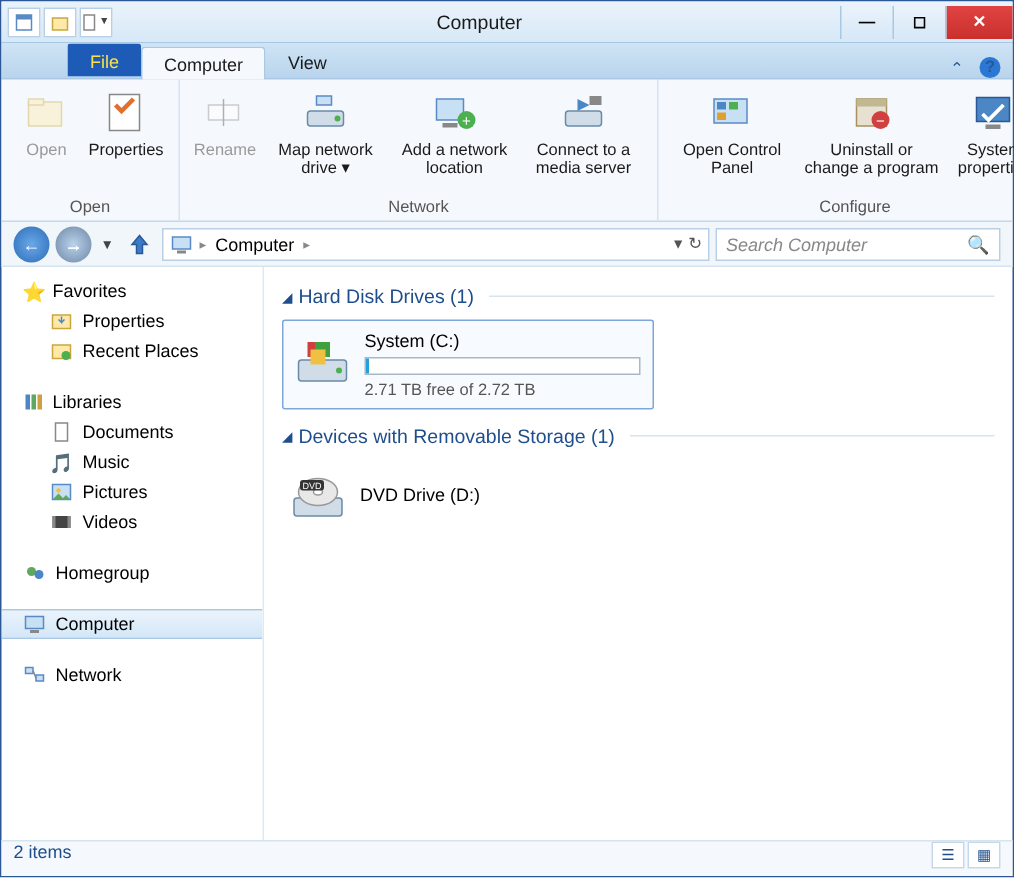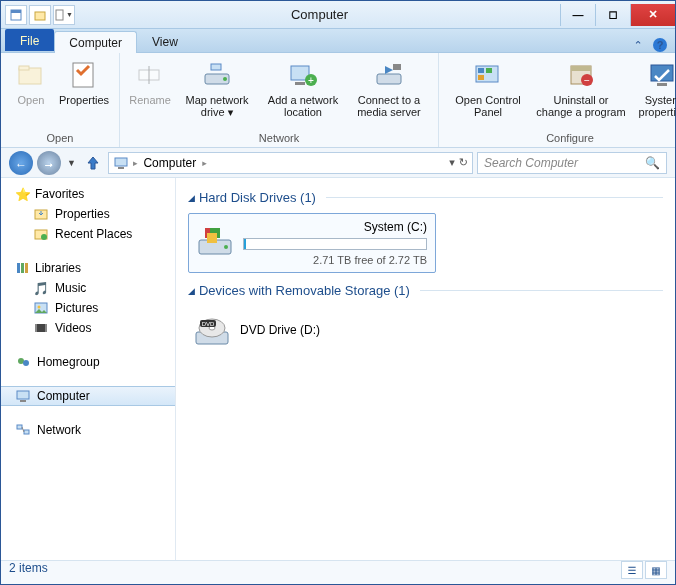--- a/index.html
+++ b/index.html
@@ -11,21 +11,21 @@
 .tb-qat { display: flex; gap: 2px; padding: 0 4px; }
 .tb-qat-btn { width: 22px; height: 20px; background: #fff; border: 1px solid #b8cfe5; display: flex; align-items: center; justify-content: center; font-size: 11px; }
 .tb-title { flex: 1; text-align: center; font-size: 13px; color: #1a1a1a; }
 .tb-controls { display: flex; }
 .tb-ctrl { width: 35px; height: 22px; display: flex; align-items: center; justify-content: center; font-size: 11px; font-weight: bold; border-left: 1px solid #a8c8e4; background: linear-gradient(#eaf3fb,#d7e8f7); }
 .tb-ctrl.close { background: linear-gradient(#e04343,#c9302c); color: #fff; width: 45px; }
 
 
 .tabs { height: 24px; background: linear-gradient(#cfe4f5,#b8d4ec); display: flex; align-items: flex-end; padding-left: 4px; border-bottom: 1px solid #a8c8e4; position: relative; }
 .tab { padding: 4px 14px 3px; font-size: 12px; color: #1a1a1a; border: 1px solid transparent; border-bottom: none; cursor: default; }
-.tab.file { background: #1e5bb6; color: #fef9c3; border-radius: 2px 2px 0 0; margin-bottom: 1px; }
+.tab.file { background: #1e5bb6; color: #fde047; border-radius: 2px 2px 0 0; margin-bottom: 1px; margin-left: 40px; }
 .tab.active { background: #f5f9fd; border-color: #a8c8e4; border-radius: 3px 3px 0 0; margin-bottom: -1px; }
 .tab-right { margin-left: auto; display: flex; gap: 8px; padding-right: 8px; }
 .tab-right span { width: 14px; height: 14px; display: flex; align-items: center; justify-content: center; font-size: 11px; color: #2b5797; }
 .help-icon { width:13px; height:13px; border-radius:50%; background:#2b78d4; color:#fff; font-size:10px; font-weight:bold; }
 
 
 .ribbon { height: 95px; background: #f5f9fd; border-bottom: 1px solid #c4d8ea; display: flex; }
 .group { border-right: 1px solid #d6e4f0; display: flex; flex-direction: column; }
 .group-items { flex: 1; display: flex; padding: 4px 6px 0; }
 .group-label { font-size: 11px; color: #555; text-align: center; padding: 2px 0 3px; }
@@ -57,21 +57,21 @@
 .sb-head { display: flex; align-items: center; gap: 4px; padding: 2px 6px 2px 14px; }
 .sb-item { display: flex; align-items: center; gap: 6px; padding: 2px 6px 2px 32px; }
 .sb-single { display: flex; align-items: center; gap: 6px; padding: 2px 6px 2px 14px; margin-bottom: 14px; }
 .sb-single.sel { background: linear-gradient(#eaf3fc,#d4e7f8); border: 1px solid #a8c8e4; border-left: none; border-right: none; padding: 1px 6px 1px 14px; }
 .sb-ico { width: 16px; height: 16px; display: inline-flex; align-items: center; justify-content: center; font-size: 13px; }
 
 .content { flex: 1; padding: 8px 12px; font-size: 12px; overflow: auto; }
 .section-head { color: #1e4e8c; font-size: 13px; margin: 4px 0 8px; display: flex; align-items: center; gap: 4px; }
 .section-head .tri2 { font-size: 9px; color: #1e4e8c; }
 .section-head .rule { flex: 1; height: 1px; background: #d6e4f0; margin-left: 6px; }
-.drive { width: 248px; border: 1px solid #7da7d9; border-radius: 2px; padding: 6px 8px 6px 6px; display: flex; gap: 8px; background: #f7fbff; margin-bottom: 10px; text-align: right; }
+.drive { width: 248px; border: 1px solid #7da7d9; border-radius: 2px; padding: 6px 8px 6px 6px; display: flex; gap: 8px; background: #f7fbff; margin-bottom: 10px; }
 .drive-ico { width: 40px; height: 40px; }
 .drive-info { flex: 1; }
 .drive-name { font-size: 12px; margin-bottom: 4px; }
 .drive-bar { height: 12px; border: 1px solid #a8b8c8; background: #fff; margin-bottom: 4px; position: relative; }
 .drive-bar .fill { position: absolute; left: 0; top: 0; bottom: 0; width: 1%; background: #26a0da; }
 .drive-free { font-size: 11px; color: #555; }
 .device { display: flex; align-items: center; gap: 8px; padding: 4px; }
 .device-ico { width: 40px; height: 40px; }
 
 
@@ -297,20 +297,28 @@
             <span class="sb-ico">
               <svg width="14" height="14">
                 <rect x="1" y="2" width="3" height="10" fill="#4a87c4"></rect>
                 <rect x="5" y="2" width="3" height="10" fill="#60a860"></rect>
                 <rect x="9" y="2" width="3" height="10" fill="#d0a040"></rect>
               </svg>
             </span>
             <span>Libraries</span>
           </div>
         <div class="sb-item">
+            <span class="sb-ico">
+              <svg width="14" height="14">
+                <rect x="3" y="1" width="8" height="12" fill="#fff" stroke="#888"></rect>
+              </svg>
+            </span>
+            <span>Documents</span>
+          </div>
+        <div class="sb-item">
             <span class="sb-ico">🎵</span>
             <span>Music</span>
           </div>
         <div class="sb-item">
             <span class="sb-ico">
               <svg width="14" height="14">
                 <rect x="1" y="2" width="12" height="10" fill="#c8e0f4" stroke="#5a8ac6"></rect>
                 <circle cx="5" cy="6" r="1.5" fill="#f0c040"></circle>
                 <path d="M1 12l4-4 3 3 2-2 3 3" fill="#60a860"></path>
               </svg>

